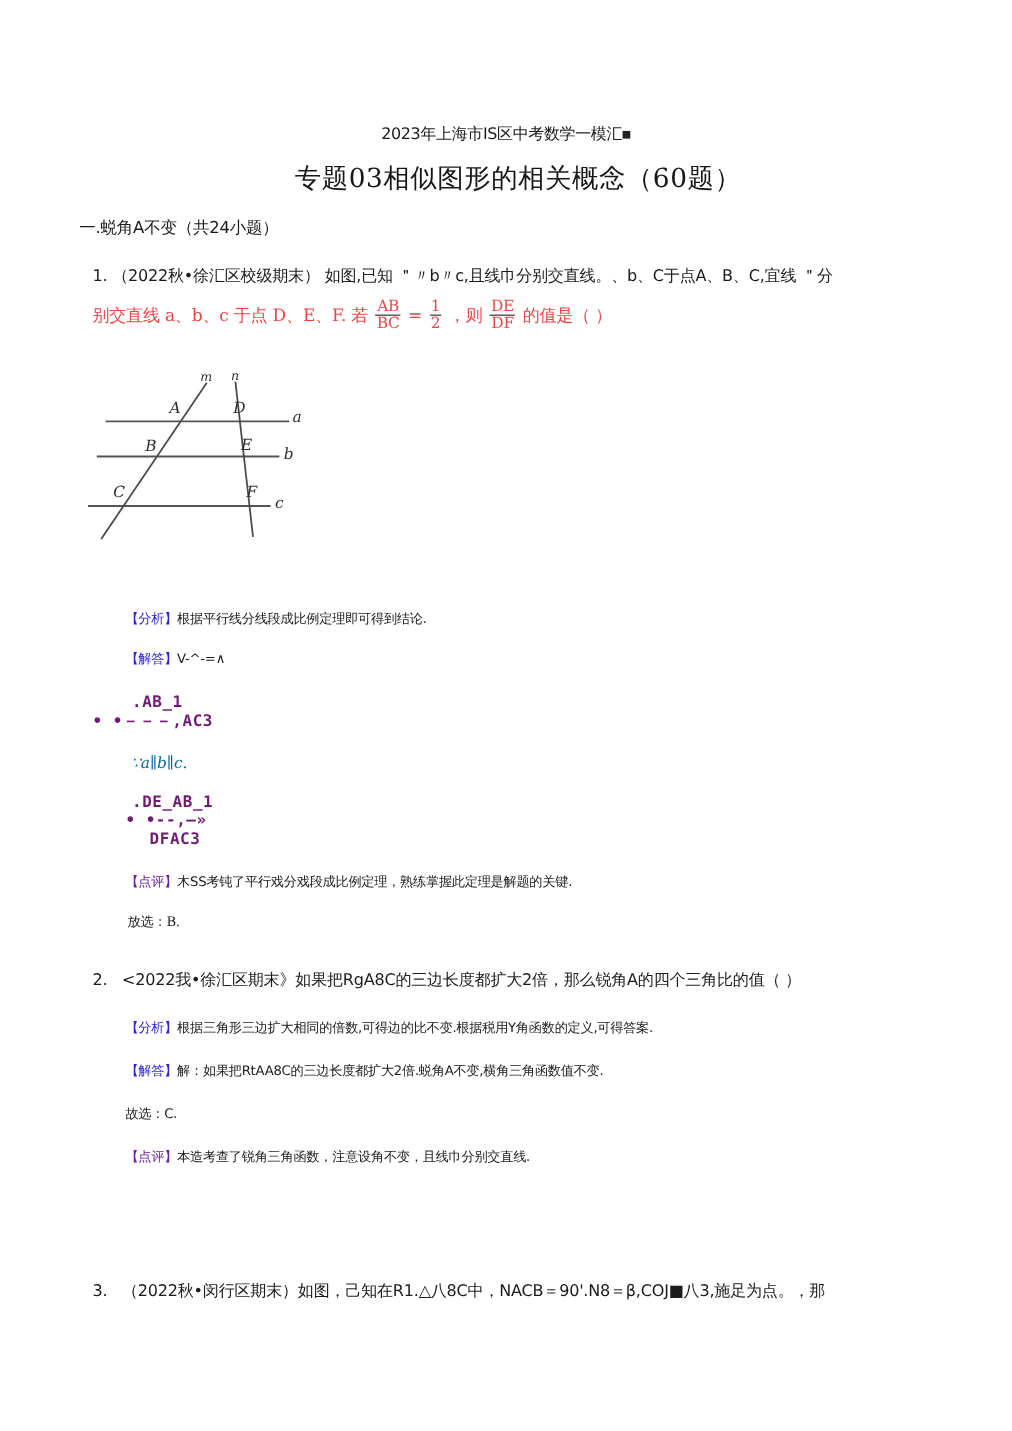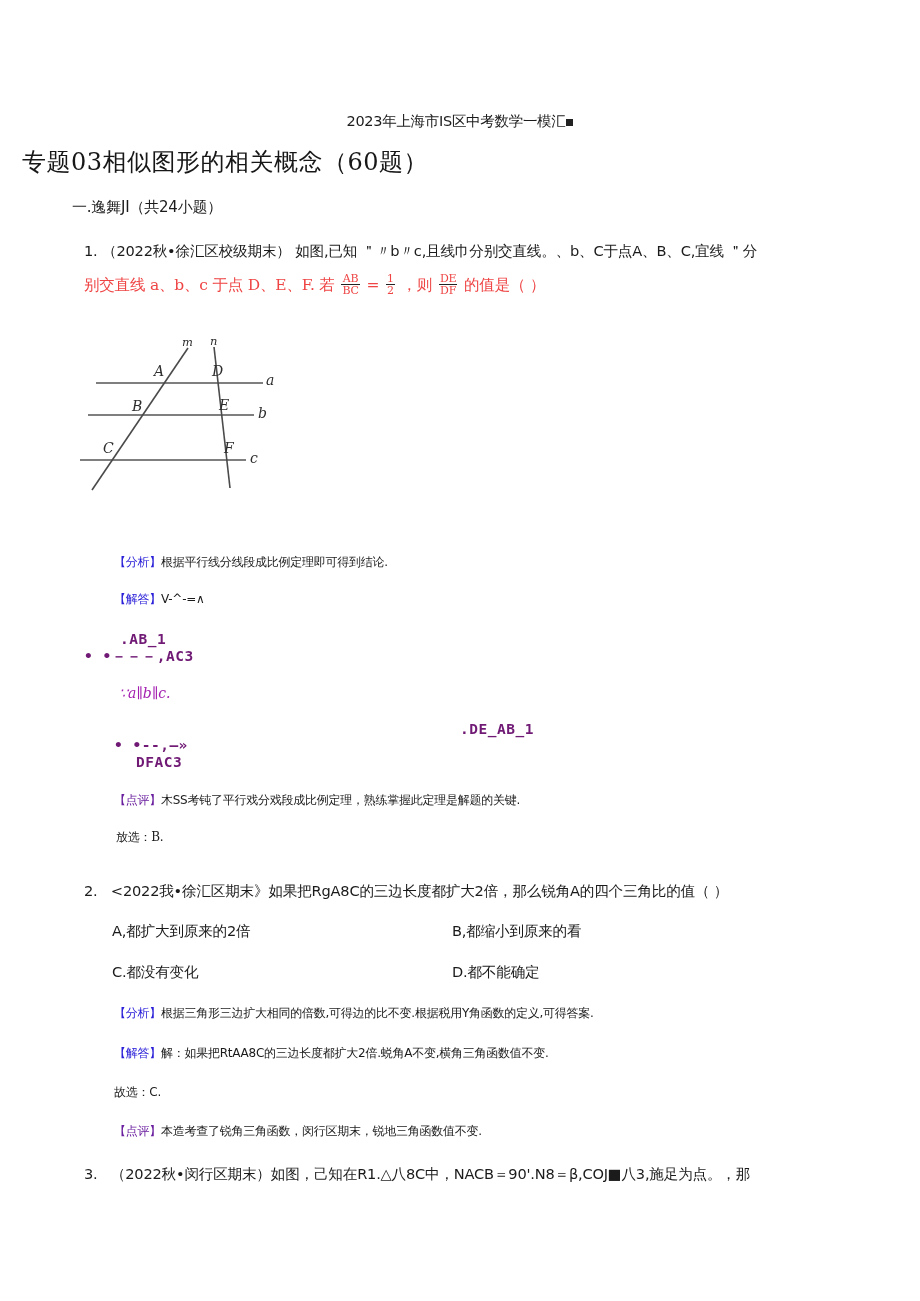--- a/index.html
+++ b/index.html
@@ -43,20 +43,21 @@
     background: #222;
     vertical-align: baseline;
     margin-left: 1px;
   }
 
   .doc-title {
     position: absolute;
     top: 146px;
     left: 0;
     right: 0;
+    text-align: center;
     font-family: "DejaVu Serif", "Liberation Serif", serif;
     font-size: 24px;
     color: #171717;
     letter-spacing: 0.5px;
     padding-left: 22px;
     box-sizing: border-box;
   }
 
   .section-head {
     position: absolute;
@@ -101,31 +102,31 @@
     font-size: 14.5px;
     font-weight: bold;
     color: #701a75;
     letter-spacing: 0.5px;
     line-height: 1.15;
   }
   .italic-frag {
     font-family: "DejaVu Serif", "Liberation Serif", serif;
     font-style: italic;
     font-size: 14px;
-    color: #a21caf;
+    color: #0369a1;
   }
 
   
   .frac {
     display: inline-flex;
     flex-direction: column;
     vertical-align: middle;
     text-align: center;
     font-family: "DejaVu Serif", "Liberation Serif", serif;
-    font-size: 11px;
+    font-size: 14px;
     line-height: 1.05;
     margin: 0 2px;
     position: relative;
     top: -1px;
   }
   .frac .num { border-bottom: 1.3px solid #222; padding: 0 1px; }
   .frac .den { padding: 0 1px; }
 
   
   .choices { position: relative; }
@@ -154,21 +155,21 @@
 <body>
 
 <div class="page">
 
   <div class="doc-header">
     <span>2023年上海市IS区中考数学一模汇</span><span class="cut-mark"></span>
   </div>
 
   <div class="doc-title">专题03相似图形的相关概念（60题）</div>
 
-  <div class="section-head">一.逸舞JI（共24小题）</div>
+  <div class="section-head">一.蜕角A不变（共24小题）</div>
 
   <div class="q-block" style="top:240px;">
     <div class="q-line">
       <span>1.</span>
       <span>（2022秋•徐汇区校级期末）</span>
       <span>如图,已知 ＂〃b〃c,且线巾分别交直线。、b、C于点A、B、C,宜线 ＂分</span>
     </div>
     <div class="q-line q-line-serif" style="margin-top:10px;">
       <span>别交直线 a、b、c 于点 D、E、F. 若</span>
       <span class="frac">
@@ -223,65 +224,55 @@
 
     <div class="note-line indent" style="margin-top:18px;">
       <span class="tag">【解答】</span><span>V-^-=∧</span>
     </div>
 
     <div class="mono-frag" style="margin-top:22px; margin-left:36px;">.AB_1</div>
     <div class="mono-frag" style="">•  •－－－,AC3</div>
 
     <div class="italic-frag" style="margin-top:20px; margin-left:35px;">∵a∥b∥c.</div>
 
-    <div class="mono-frag" style="margin-top:20px; margin-left:36px;text-align:center;">.DE_AB_1</div>
+    <div class="mono-frag" style="margin-top:20px; margin-left:36px;">.DE_AB_1</div>
     <div class="mono-frag" style="margin-left:30px;">•   •--,—»</div>
     <div class="mono-frag" style="margin-left:52px;">DFAC3</div>
 
     <div class="note-line indent" style="margin-top:20px;">
       <span class="tag tag-purple">【点评】</span><span>木SS考钝了平行戏分戏段成比例定理，熟练掌握此定理是解题的关键.</span>
     </div>
 
     <div class="note-line" style="margin-top:18px; margin-left:32px; font-family:'DejaVu Serif','Liberation Serif',serif;">
       <span>放选：B.</span>
     </div>
   </div>
 
   <div class="q-block" style="top:880px;">
     <div class="q-line">
       <span>2.</span>
       &nbsp;
       <span>&lt;2022我•徐汇区期末》</span><span>如果把RgA8C的三边长度都扩大2倍，那么锐角A的四个三角比的值（                    ）</span>
     </div>
 
-    <div class="choices" style="margin-top:17px; margin-left:28px;">
-      <div class="choice-row">
-        <div class="choice-col">A,都扩大到原来的2倍</div>
-        <div class="choice-col">B,都缩小到原来的看</div>
-      </div>
-      <div class="choice-row" style="margin-top:19px;">
-        <div class="choice-col">C.都没有变化</div>
-        <div class="choice-col">D.都不能确定</div>
-      </div>
-    </div>
 
     <div class="note-line indent" style="margin-top:22px;">
       <span class="tag">【分析】</span><span>根据三角形三边扩大相同的倍数,可得边的比不变.根据税用Y角函数的定义,可得答案.</span>
     </div>
 
     <div class="note-line indent" style="margin-top:20px;">
       <span class="tag">【解答】</span><span>解：如果把RtAA8C的三边长度都扩大2倍.蜕角A不变,横角三角函数值不变.</span>
     </div>
 
     <div class="note-line" style="margin-top:20px; margin-left:30px;">
       <span>故选：C.</span>
     </div>
 
     <div class="note-line indent" style="margin-top:20px;">
-      <span class="tag tag-purple">【点评】</span><span>本造考查了锐角三角函数，闵行区期末，锐地三角函数值不变.</span>
+      <span class="tag tag-purple">【点评】</span><span>本造考查了锐角三角函数，注意设角不变，且线巾分别交直线.</span>
     </div>
   </div>
 
   <div class="q-block" style="top:1163px;">
     <div class="q-line">
       <span>3.</span>
       &nbsp;
       <span>（2022秋•闵行区期末）</span><span>如图，己知在R1.△八8C中，NACB＝90'.N8＝β,COJ■八3,施足为点。，那</span>
     </div>
   </div>

